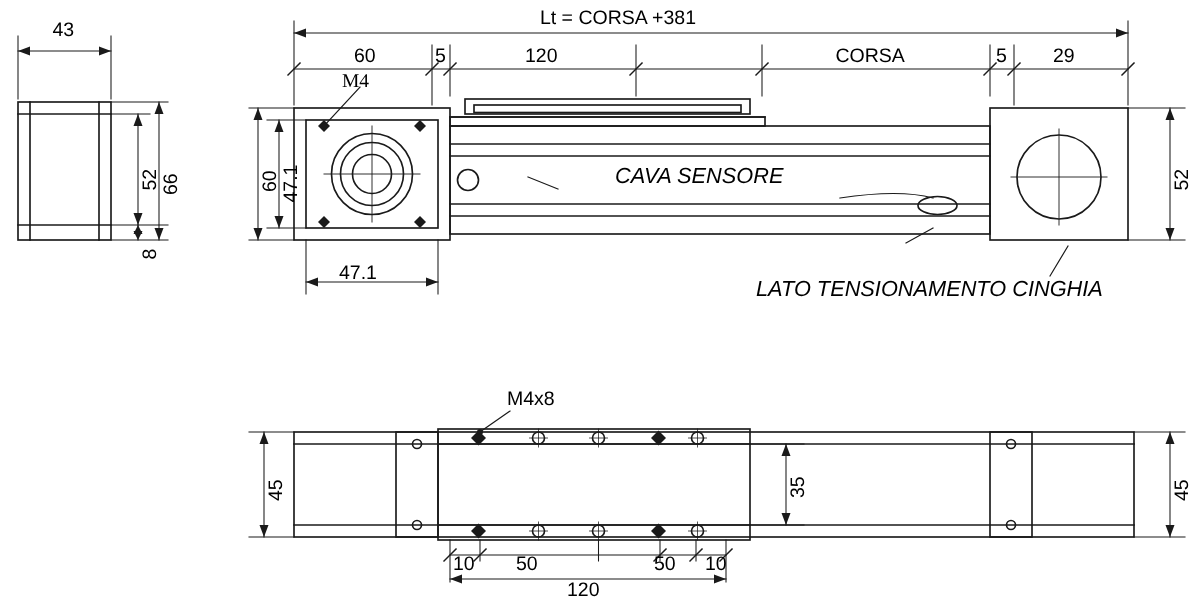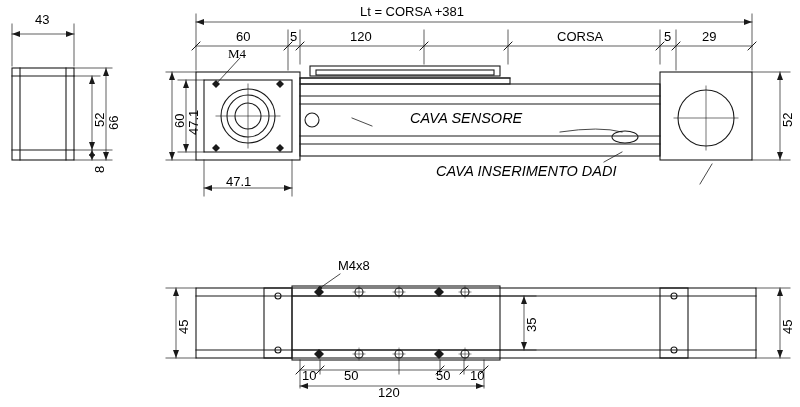--- a/index.html
+++ b/index.html
@@ -293,21 +293,21 @@
 
 <div class="lbl" style="left:228px;top:46px;font-family:Liberation Serif, serif;">M4</div>
 
 <div class="lbl vert" style="left:172px;top:128px;transform:rotate(-90deg);">60</div>
 <div class="lbl vert" style="left:186px;top:135px;transform:rotate(-90deg);">47.1</div>
 <div class="lbl" style="left:226px;top:174px;">47.1</div>
 
 <div class="lbl vert" style="left:780px;top:127px;transform:rotate(-90deg);">52</div>
 
 <div class="lbl it" style="left:374px;top:110px;">CAVA SENSORE</div>
-<div class="lbl it" style="left:400px;top:163px;">CAVA INSERIMENTO DADI</div>
+<div class="lbl it" style="left:468px;top:185px;">LATO TENSIONAMENTO CINGHIA</div>
 
 <div class="lbl" style="left:338px;top:258px;">M4x8</div>
 
 <div class="lbl vert" style="left:176px;top:334px;transform:rotate(-90deg);">45</div>
 <div class="lbl vert" style="left:780px;top:334px;transform:rotate(-90deg);">45</div>
 <div class="lbl vert" style="left:524px;top:332px;transform:rotate(-90deg);">35</div>
 
 <div class="lbl" style="left:302px;top:368px;">10</div>
 <div class="lbl" style="left:344px;top:368px;">50</div>
 <div class="lbl" style="left:436px;top:368px;">50</div>

